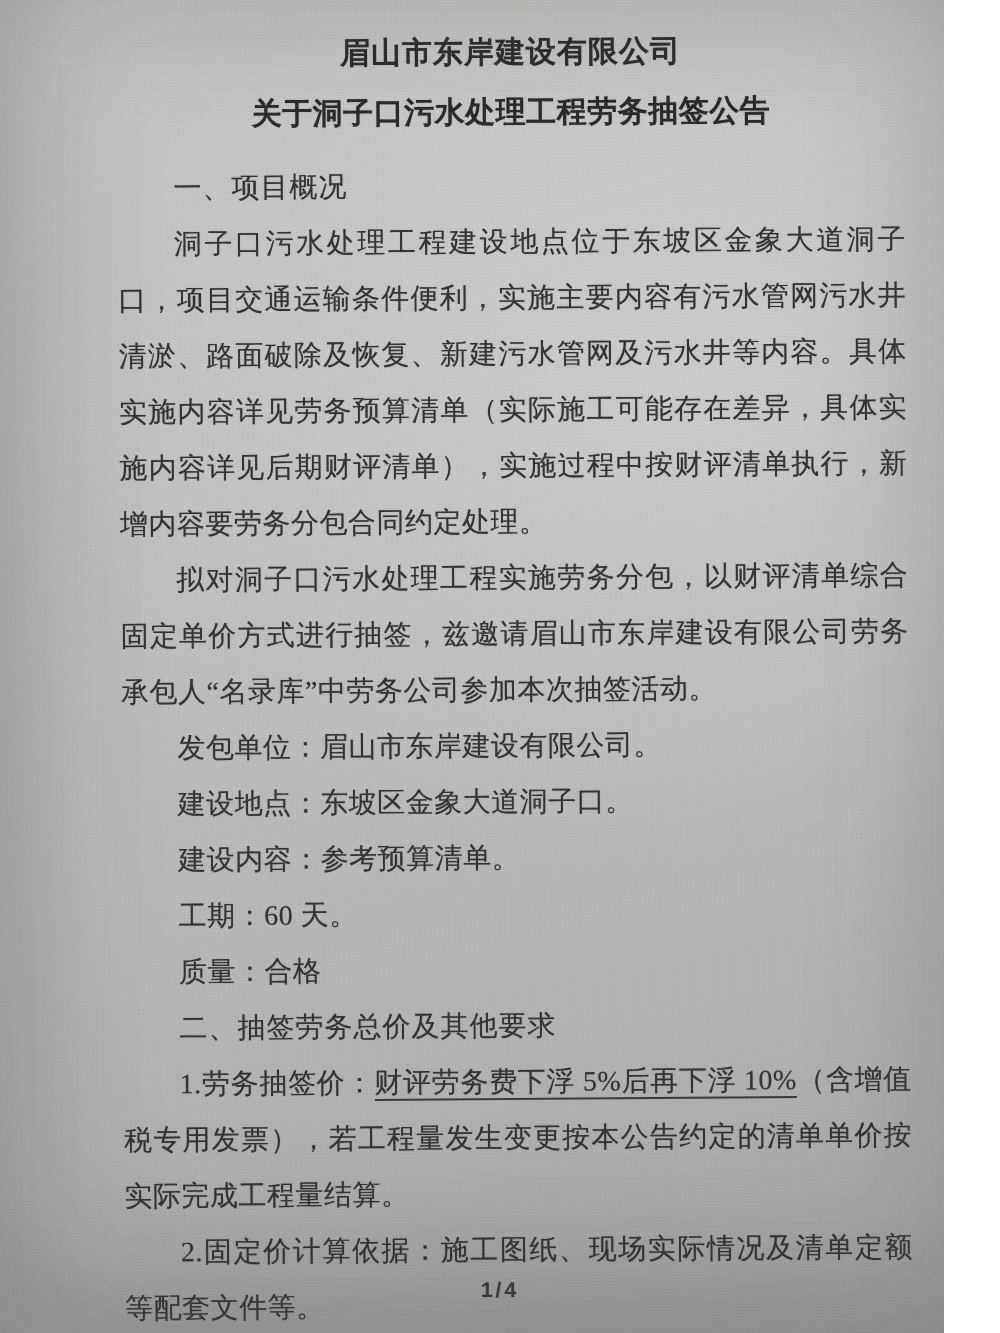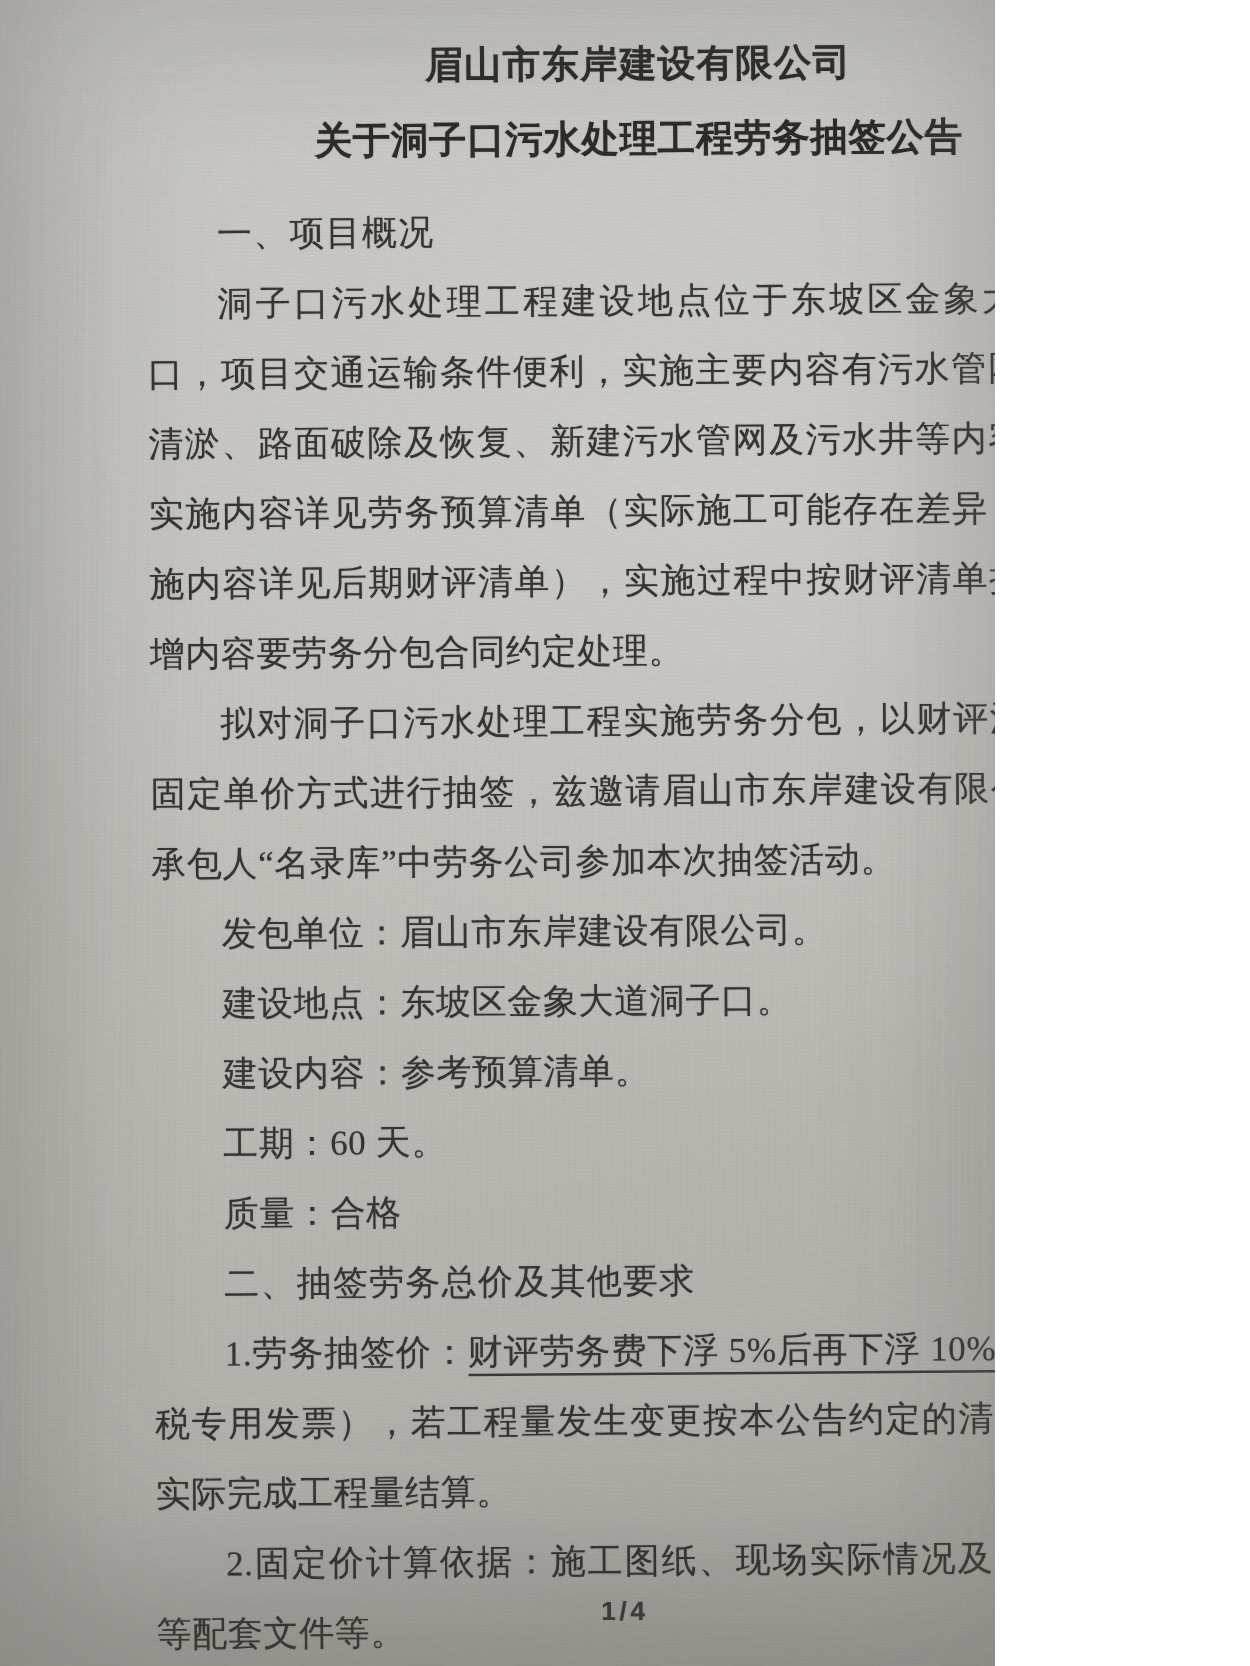--- a/index.html
+++ b/index.html
@@ -5,21 +5,21 @@
   html, body {
     margin: 0;
     padding: 0;
     width: 1000px;
     height: 1333px;
     overflow: hidden;
     font-family: "Liberation Serif", "DejaVu Serif", serif;
   }
   .photo {
     position: relative;
-    width: 796px;
+    width: 944px;
     height: 1333px;
     background:
       radial-gradient(ellipse 900px 700px at 72% 30%, rgba(255,255,255,0.18), rgba(255,255,255,0) 70%),
       linear-gradient(168deg, #c8c6c3 0%, #c3c1bd 30%, #bcb9b4 58%, #b2afaa 82%, #a7a49f 100%);
     overflow: hidden;
   }
   .vignette {
     position: absolute;
     inset: 0;
     pointer-events: none;

